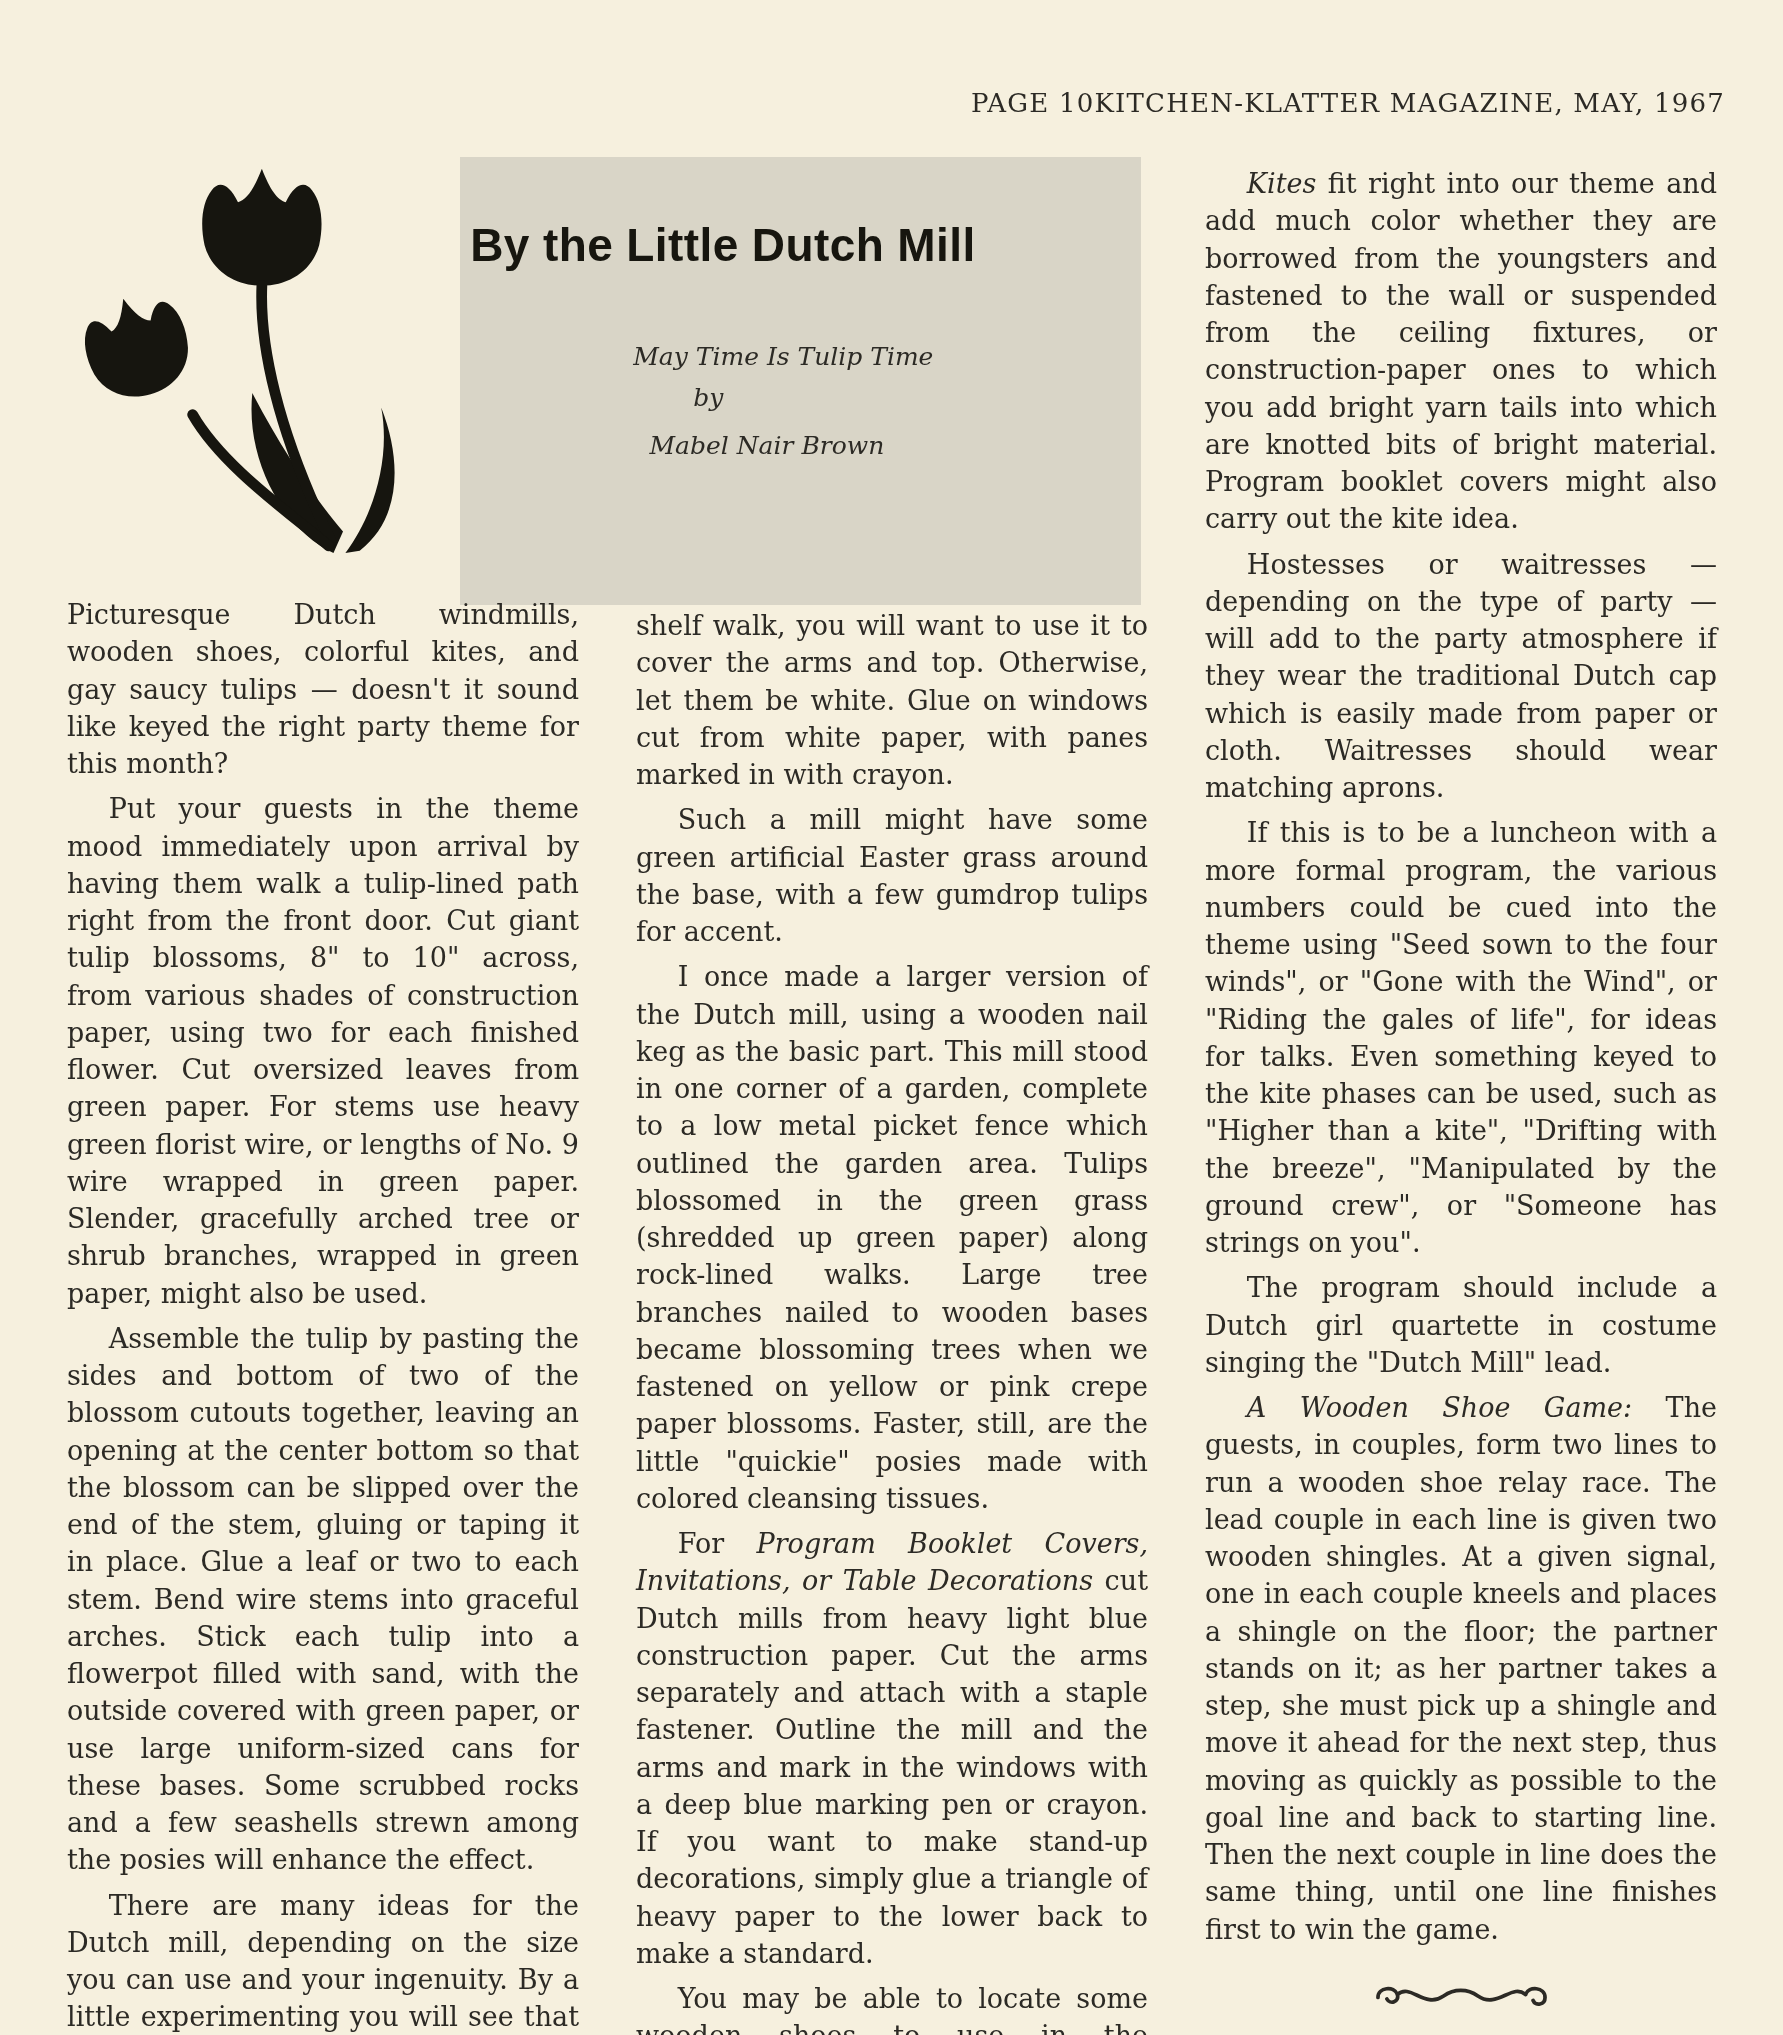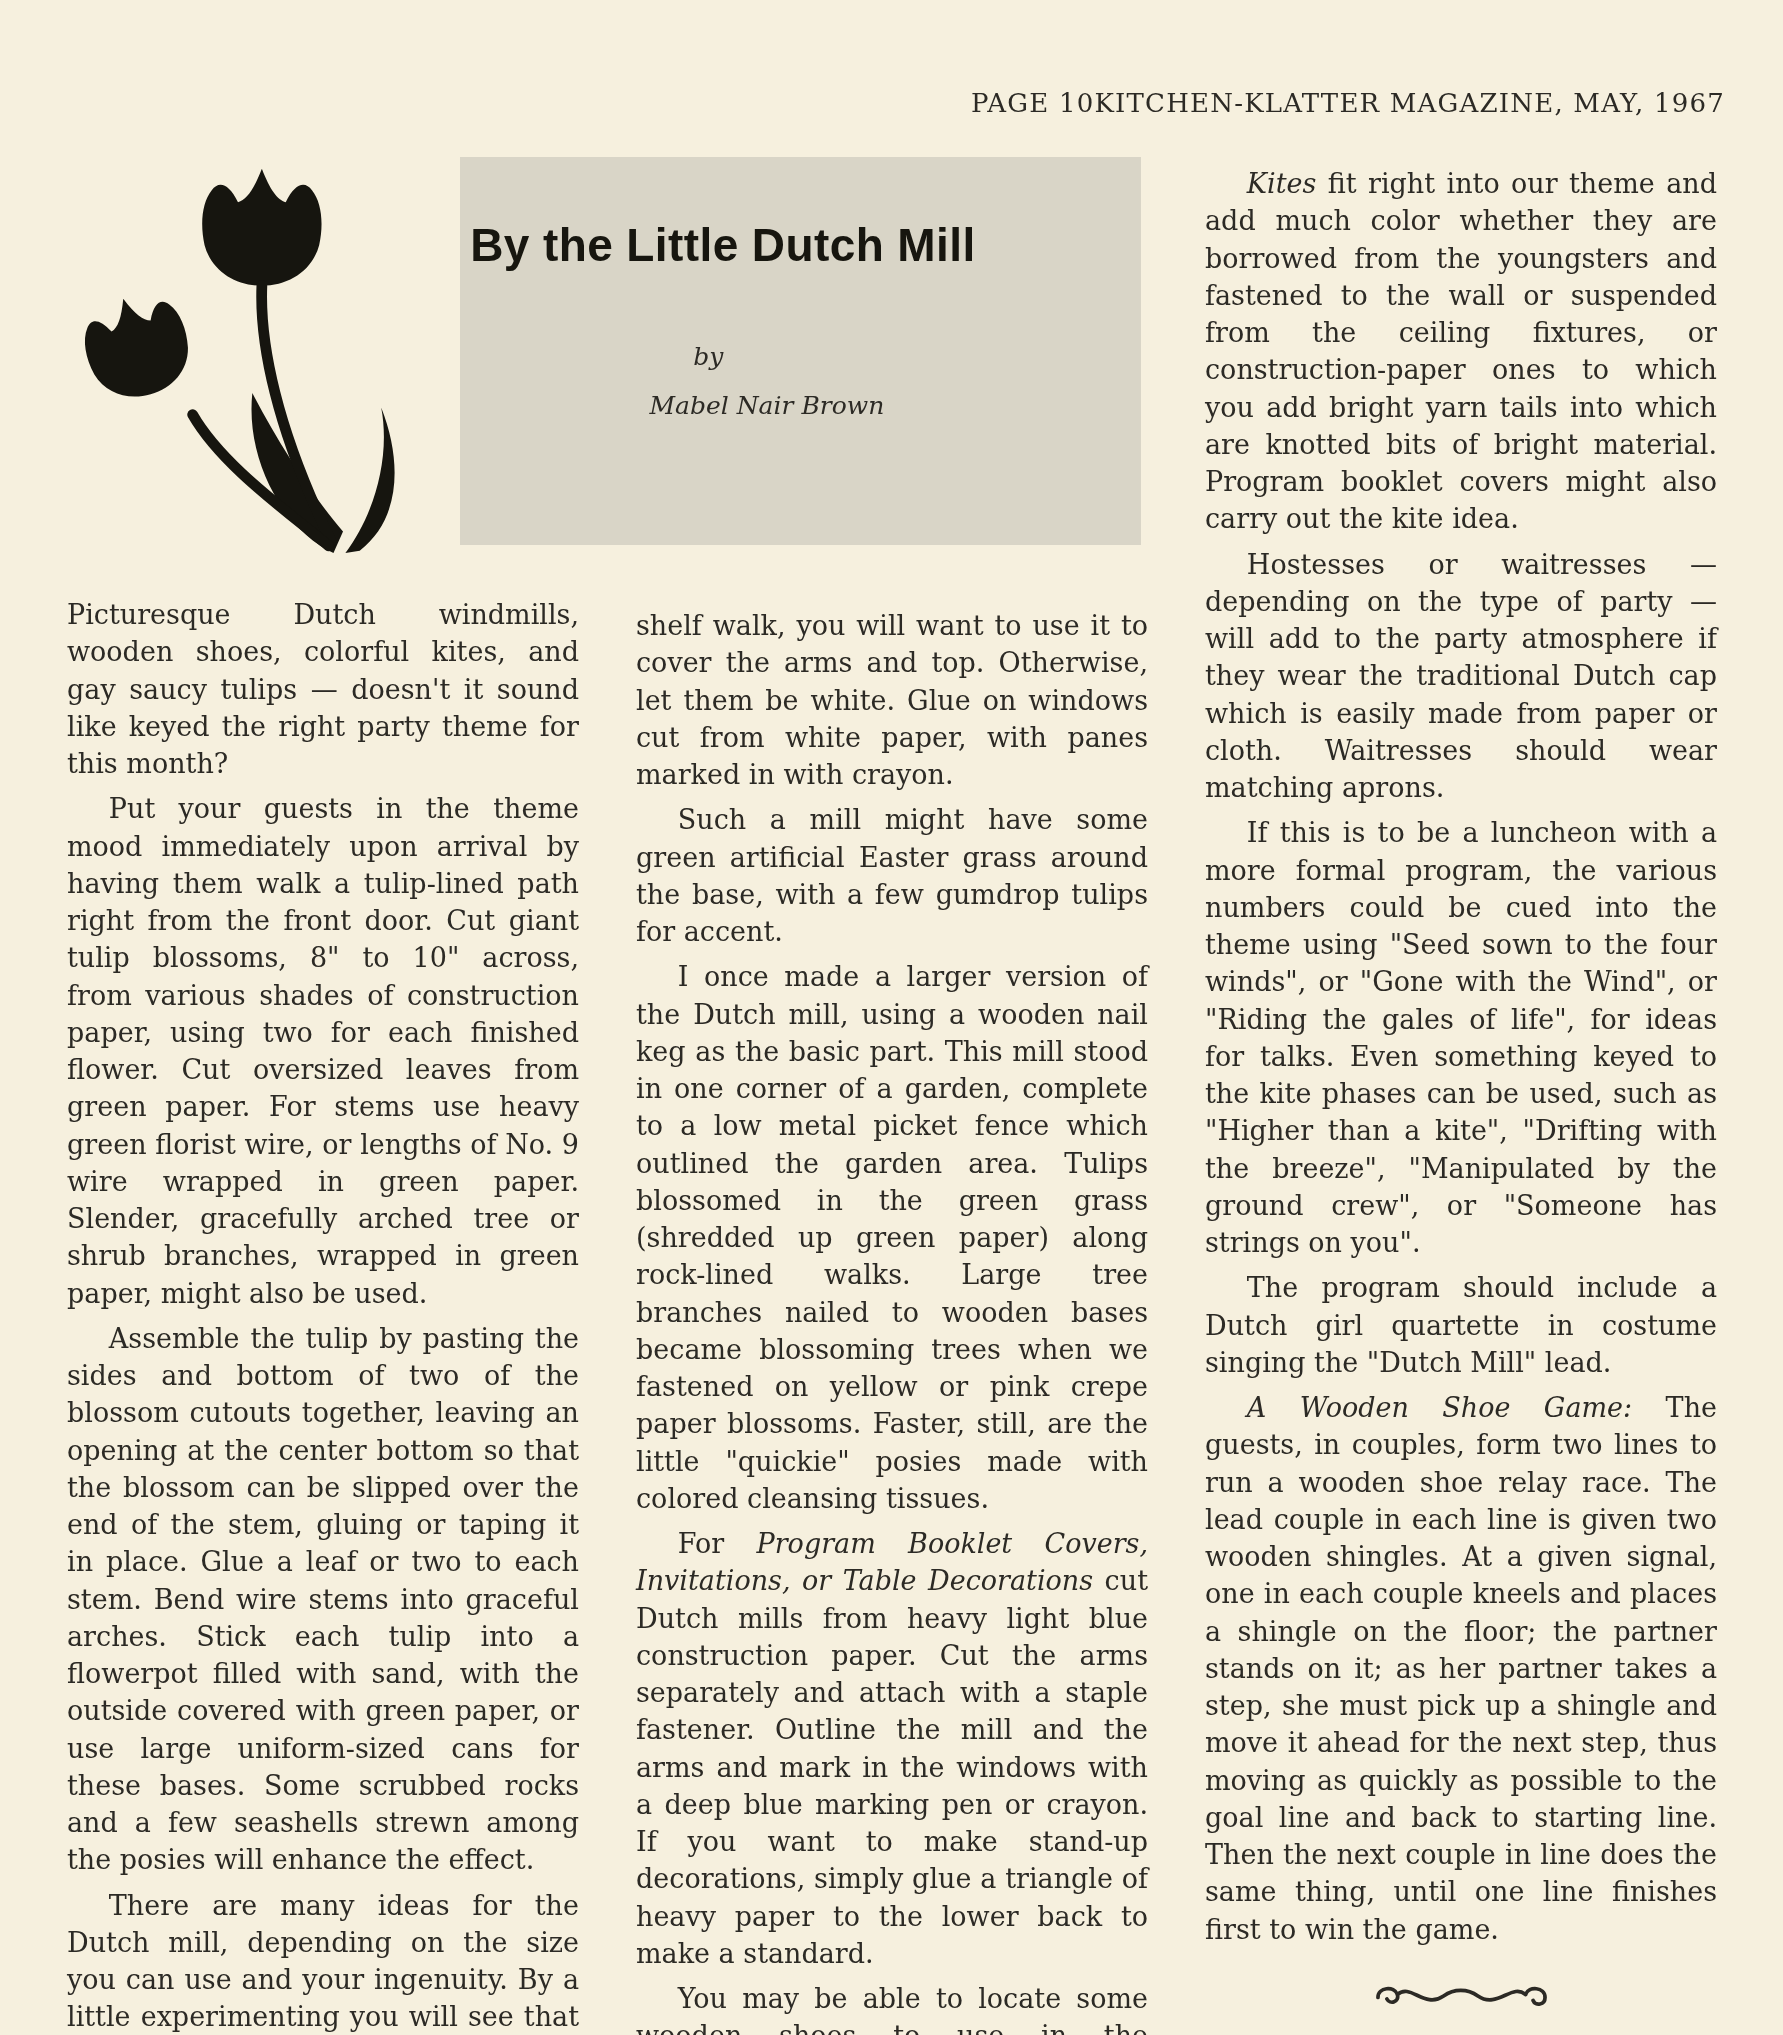--- a/index.html
+++ b/index.html
@@ -17,21 +17,21 @@
   .page{height:100%;padding:88px 59px 24.4px;}
   .pagehead{
     display:flex;justify-content:flex-end;align-items:baseline;
     font-size:26px;letter-spacing:1.2px;
   }
   .content{position:relative;display:flex;gap:41px;margin-top:39px;}
   .col{flex:1 1 0;font-size:27px;line-height:1.38;text-align:justify;position:relative;z-index:1;}
   .col p{margin:8px;text-indent:1.55em;}
   .col p.no-indent{text-indent:0;}
   .title-panel{
-    position:absolute;left:401px;top:0;width:681px;height:388px;
+    position:absolute;left:401px;top:0;width:681px;height:448px;
     background:var(--panel);z-index:0;padding:61px 16.3px 0 10.2px;
   }
   .title-panel h1{
     margin:0;font-family:"Liberation Sans", sans-serif;font-weight:bold;
     font-size:46px;letter-spacing:0.4px;color:#17160f;white-space:nowrap;
   }
   .byline{font-style:italic;font-size:25px;margin-top:65px;margin-left:163px;line-height:1.62;text-align:left;}
   .byline .bl2{margin-left:60px;}
   .byline .bl3{margin-left:16.3px;margin-top:8px;}
   .tulip-spacer{height:431px;}
@@ -52,20 +52,21 @@
   <header class="pagehead">
     <span>PAGE 10</span>
     <span>KITCHEN-KLATTER MAGAZINE, MAY, 1967</span>
   </header>
 
   <div class="content">
 
     <div class="title-panel">
       <h1>By the Little Dutch Mill</h1>
       <div class="byline">
+        <div class="bl1">May Time Is Tulip Time</div>
         <div class="bl2">by</div>
         <div class="bl3">Mabel Nair Brown</div>
       </div>
     </div>
 
     <div class="col">
       <div class="tulip-spacer">
         <svg viewBox="0 0 300 330" aria-hidden="true">
           <g fill="#16150f" stroke="none">
             <path id="tulipHead" d="M170 6 C163 24 157 32 150 34 C142 18 134 16 128 24 C120 34 118 52 122 70 C128 92 148 104 170 104 C192 104 212 92 218 70 C222 52 220 34 212 24 C206 16 198 18 190 34 C183 32 177 24 170 6 Z"></path>

